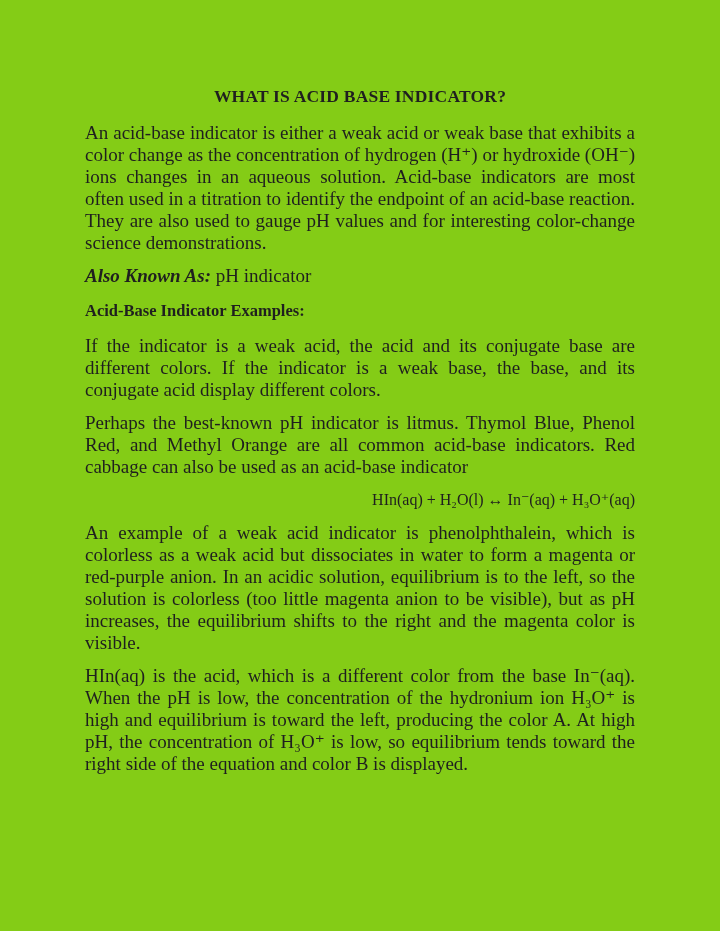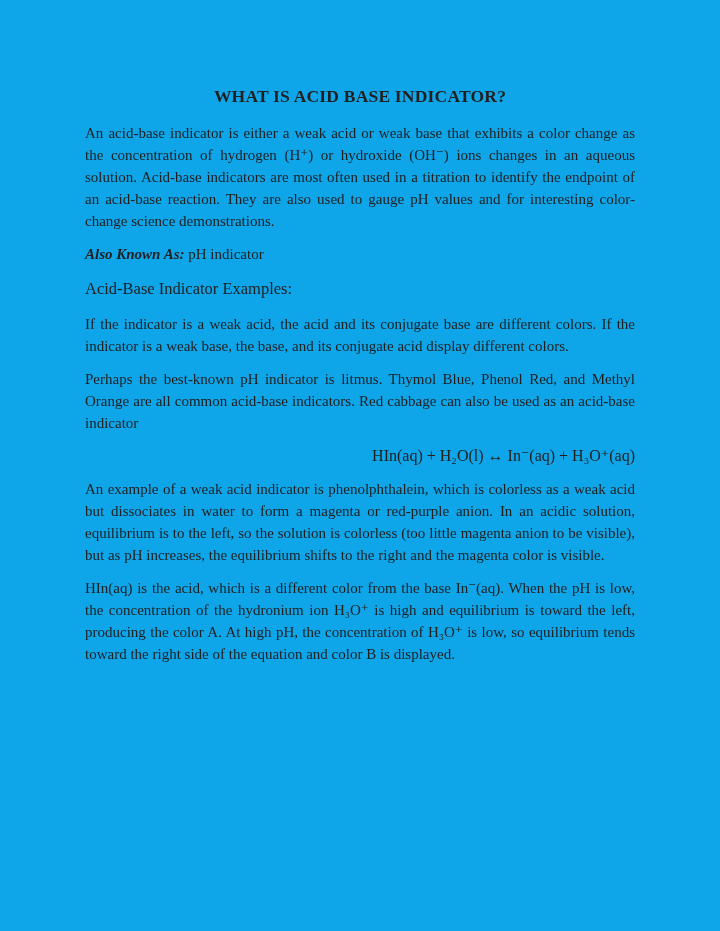--- a/index.html
+++ b/index.html
@@ -12,39 +12,39 @@
     height: 931px;
     font-family: "Liberation Serif", "DejaVu Serif", serif;
     color: #1f1f1f;
     overflow: hidden;
   }
   .page {
     box-sizing: border-box;
     width: 720px;
     height: 931px;
     padding: 84px 85px 40px 85px;
-    background: #0ea5e9;
+    background: #84cc16;
   }
   h1.doc-title {
     font-size: 17.5px;
     font-weight: bold;
     text-align: center;
     margin: 0 0 14px 0;
     letter-spacing: 0.2px;
     line-height: 24px;
   }
   p.body-par {
-    font-size: 15px;
+    font-size: 19px;
     line-height: 22px;
     text-align: justify;
     margin: 11px 0;
   }
   h2.sub-heading {
     font-size: 16.5px;
-    font-weight: normal;
+    font-weight: bold;
     margin: 13px 0;
     line-height: 22px;
   }
   .aka-label {
     font-weight: bold;
     font-style: italic;
   }
   p.equation-line {
     font-size: 16px;
     line-height: 22px;

